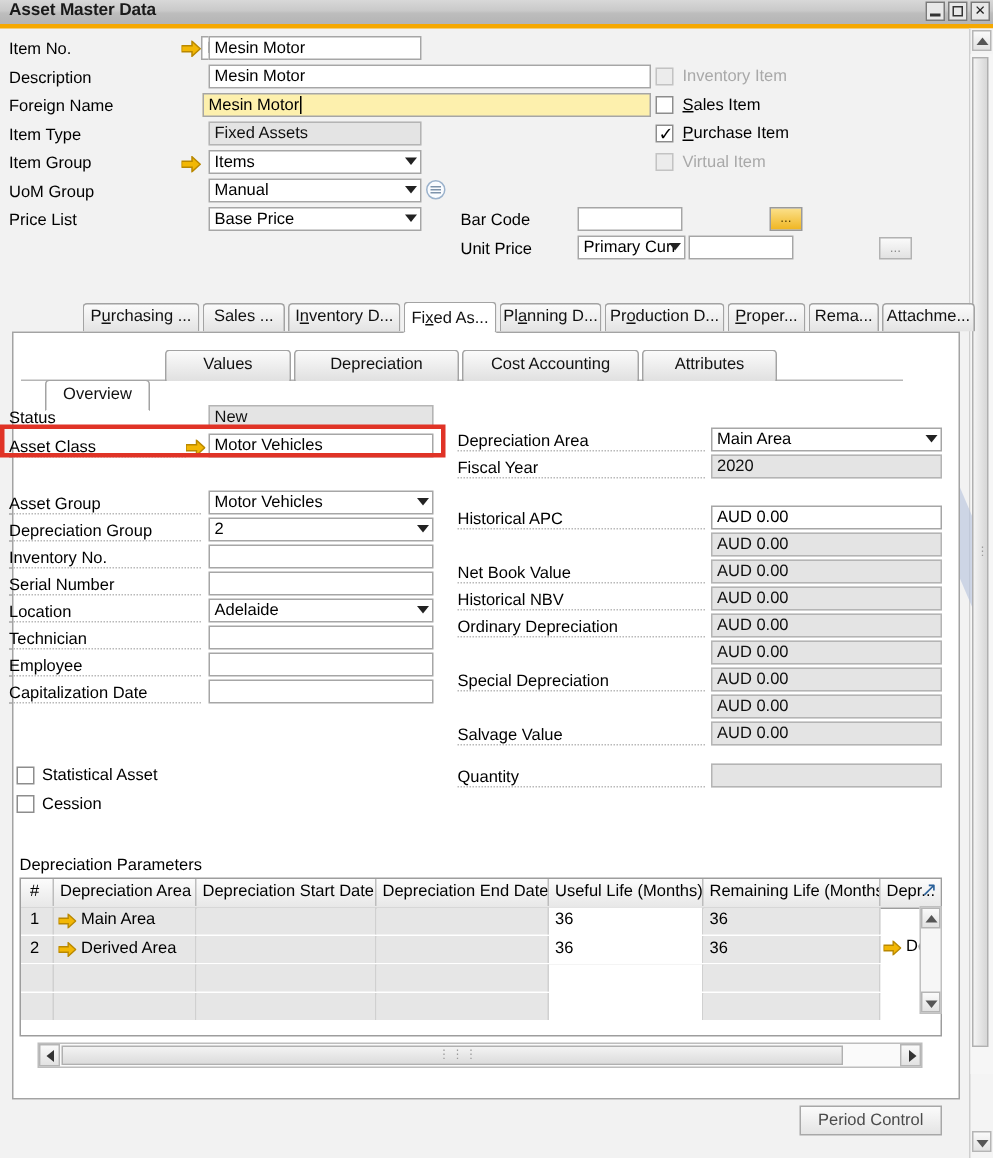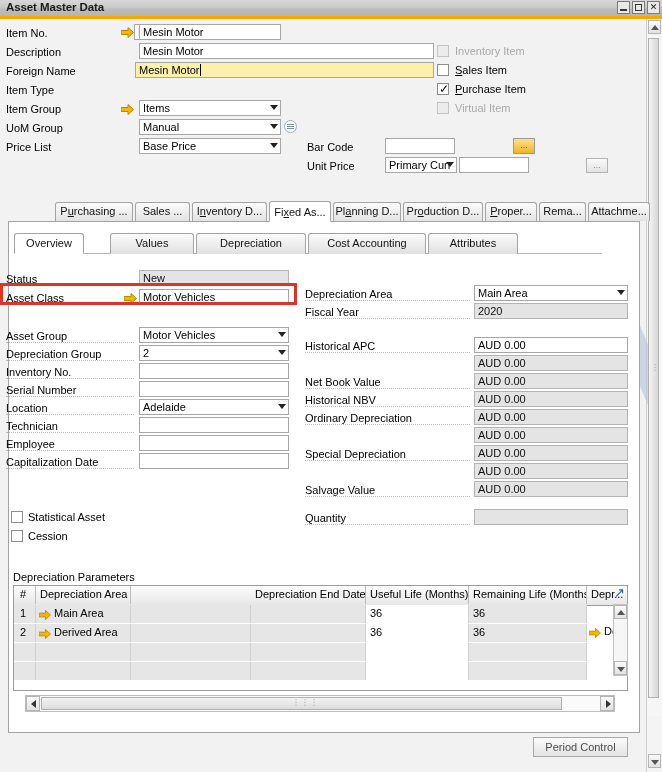--- a/index.html
+++ b/index.html
@@ -176,20 +176,21 @@
 
     <div class="lbl" style="left:6px;top:27px;">Description</div>
     <div class="fld" style="left:139px;top:24px;width:295px;">Mesin Motor</div>
 
     <div class="lbl" style="left:6px;top:46px;">Foreign Name</div>
     <div class="fld yel" style="left:135px;top:43px;width:299px;">
       <span>Mesin Motor</span><span style="border-left:1px solid #000;">&nbsp;</span>
     </div>
 
     <div class="lbl" style="left:6px;top:65px;">Item Type</div>
+    <div class="fld ro" style="left:139px;top:62px;width:142px;">Fixed Assets</div>
 
     <div class="lbl" style="left:6px;top:84px;">Item Group</div>
     <div class="goldarrow" style="left:121px;top:85px;">
       <svg width="13" height="11" viewBox="0 0 13 11">
           <path d="M0 3.5 L7 3.5 L7 0.5 L12.5 5.5 L7 10.5 L7 7.5 L0 7.5 Z" fill="#f2b705" stroke="#b98800" stroke-width="1"></path>
         </svg>
     </div>
     <div class="dd" style="left:139px;top:81px;width:142px;">
       <span>Items</span>
       <span class="arr"></span>
@@ -247,21 +248,21 @@
       <div class="tab" style="left:325px;width:68px;">Pl<span class="u">a</span>nning D...</div>
       <div class="tab" style="left:395px;width:80px;">Pr<span class="u">o</span>duction D...</div>
       <div class="tab" style="left:477px;width:52px;"><span class="u">P</span>roper...</div>
       <div class="tab" style="left:531px;width:47px;">Rema...</div>
       <div class="tab" style="left:580px;width:62px;">Attachme...</div>
     </div>
 
     <div class="tabpane"></div>
 
     <div class="subtabs">
-      <div class="stab sel" style="left:0px;width:70px;">Overview</div>
+      <div class="stab sel" style="left:16px;width:70px;margin-top:20px;">Overview</div>
       <div class="stab" style="left:96px;width:84px;">Values</div>
       <div class="stab" style="left:182px;width:110px;">Depreciation</div>
       <div class="stab" style="left:294px;width:118px;">Cost Accounting</div>
       <div class="stab" style="left:414px;width:90px;">Attributes</div>
     </div>
     <div class="subline"></div>
 
     <div class="lbl linkish" style="left:6px;top:254px;width:128px;">Status</div>
     <div class="fld ro" style="left:139px;top:251px;width:150px;">New</div>
 
@@ -346,20 +347,21 @@
 
     <div class="lbl linkish" style="left:305px;top:493px;width:165px;">Quantity</div>
     <div class="fld emptyro" style="left:474px;top:490px;width:154px;"></div>
 
     <div class="gridttl" style="left:13px;top:552px;">Depreciation Parameters</div>
 
     <div class="grid" style="left:13px;top:566px;width:615px;height:106px;">
       <div class="ghead" style="width:613px;">
         <div class="gh" style="left:0;width:22px;padding-left:6px;">#</div>
         <div class="gh" style="left:22px;width:95px;">Depreciation Area</div>
+        <div class="gh" style="left:117px;width:120px;">Depreciation Start Date</div>
         <div class="gh" style="left:237px;width:115px;">Depreciation End Date</div>
         <div class="gh" style="left:352px;width:103px;">Useful Life (Months)</div>
         <div class="gh" style="left:455px;width:118px;">Remaining Life (Months)</div>
         <div class="gh" style="left:573px;width:40px;border-right:none;">Depr...</div>
       </div>
 
       <div class="grow" style="top:19px;width:613px;">
         <div class="gc ro" style="left:0;width:22px;padding-left:6px;">1</div>
         <div class="gc ro" style="left:22px;width:95px;padding-left:18px;position:relative;">
           <span style="position:absolute;left:3px;top:3px;">

